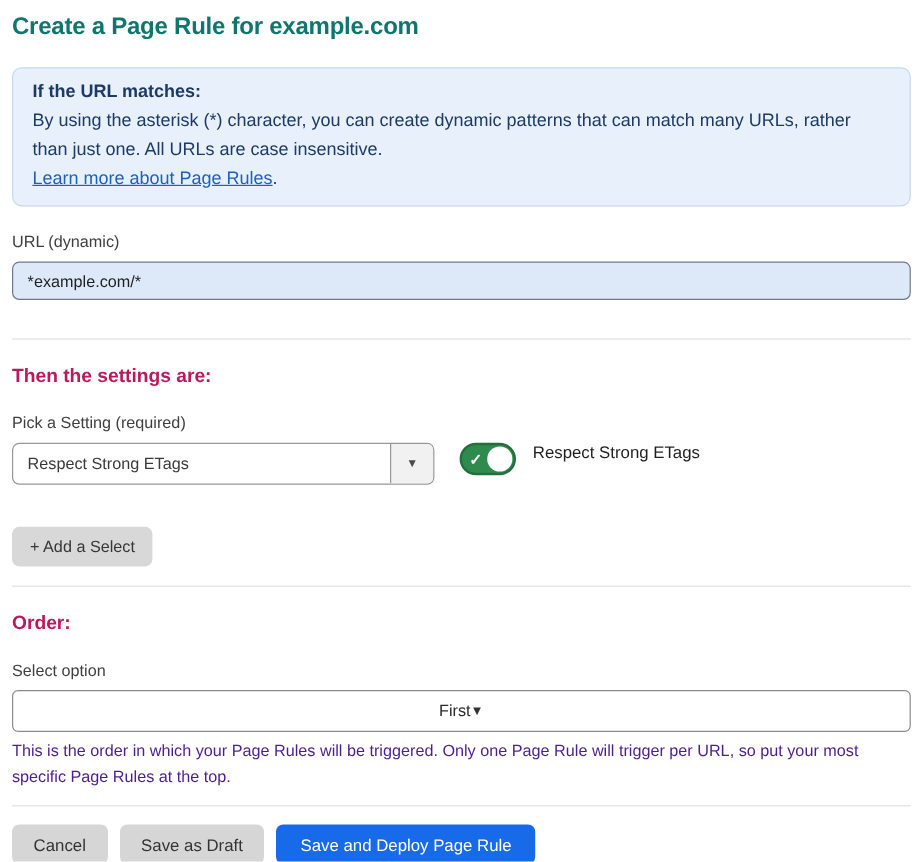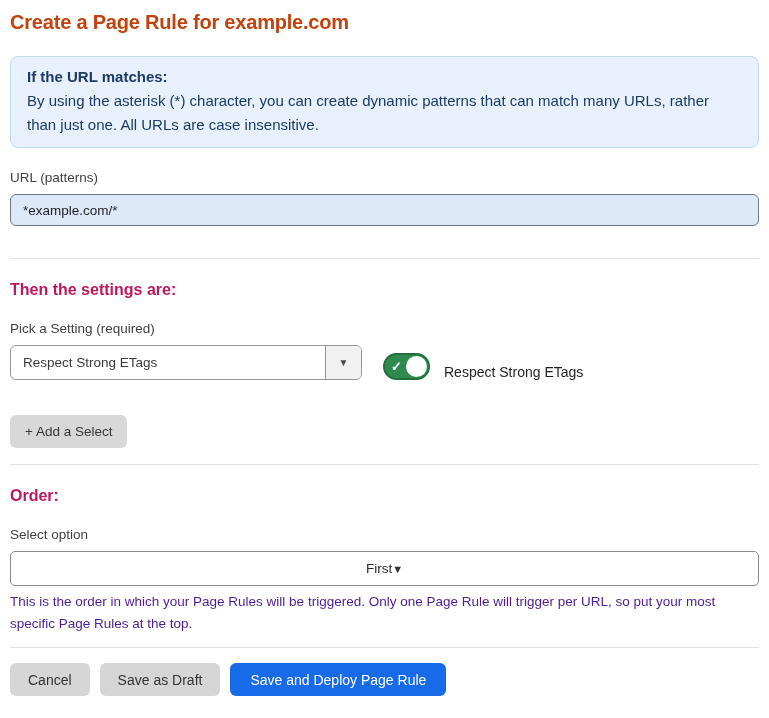--- a/index.html
+++ b/index.html
@@ -8,21 +8,21 @@
     background: #ffffff;
     font-family: "Liberation Sans", sans-serif;
     color: #1f1f1f;
     overflow: hidden;
   }
   .container { padding: 10px 10px 0 10px; }
 
   .page-title {
     font-size: 20px;
     font-weight: 700;
-    color: #c2410c;
+    color: #0f766e;
     letter-spacing: -0.2px;
     line-height: 24px;
   }
 
   .info-box {
     margin-top: 22px;
     background: #e8f1fb;
     border: 1px solid #c3d9ef;
     border-radius: 8px;
     padding: 8px 16px 10px 16px;
@@ -68,21 +68,21 @@
   .divider-3 { margin-top: 12px; }
 
   .section-heading {
     font-size: 16px;
     font-weight: 700;
     color: #be185d;
     margin-top: 21px;
     line-height: 19px;
   }
 
-  .setting-row { display: flex; align-items: flex-end; }
+  .setting-row { display: flex; align-items: flex-start; }
 
   .dropdown {
     width: 352px;
     height: 35px;
     background: #ffffff;
     border: 1px solid #979797;
     border-radius: 6px;
     display: flex;
     overflow: hidden;
     cursor: pointer;
@@ -199,23 +199,26 @@
 </head>
 <body>
 
 <div class="container">
 
   <h1 class="page-title">Create a Page Rule for example.com</h1>
 
   <div class="info-box">
     <div class="info-heading">If the URL matches:</div>
     <div class="info-body">By using the asterisk (*) character, you can create dynamic patterns that can match many URLs, rather than just one. All URLs are case insensitive.</div>
-  </div>
-
-  <div class="field-label">URL (patterns)</div>
+    <div>
+      <a class="info-link">Learn more about Page Rules</a><span class="info-link-suffix">.</span>
+    </div>
+  </div>
+
+  <div class="field-label">URL (dynamic)</div>
   <input class="url-input" type="text" value="*example.com/*" style="">
 
   <hr class="divider divider-1">
 
   <div class="section-heading">Then the settings are:</div>
 
   <div class="field-label">Pick a Setting (required)</div>
 
   <div class="setting-row">
     <div class="dropdown">

